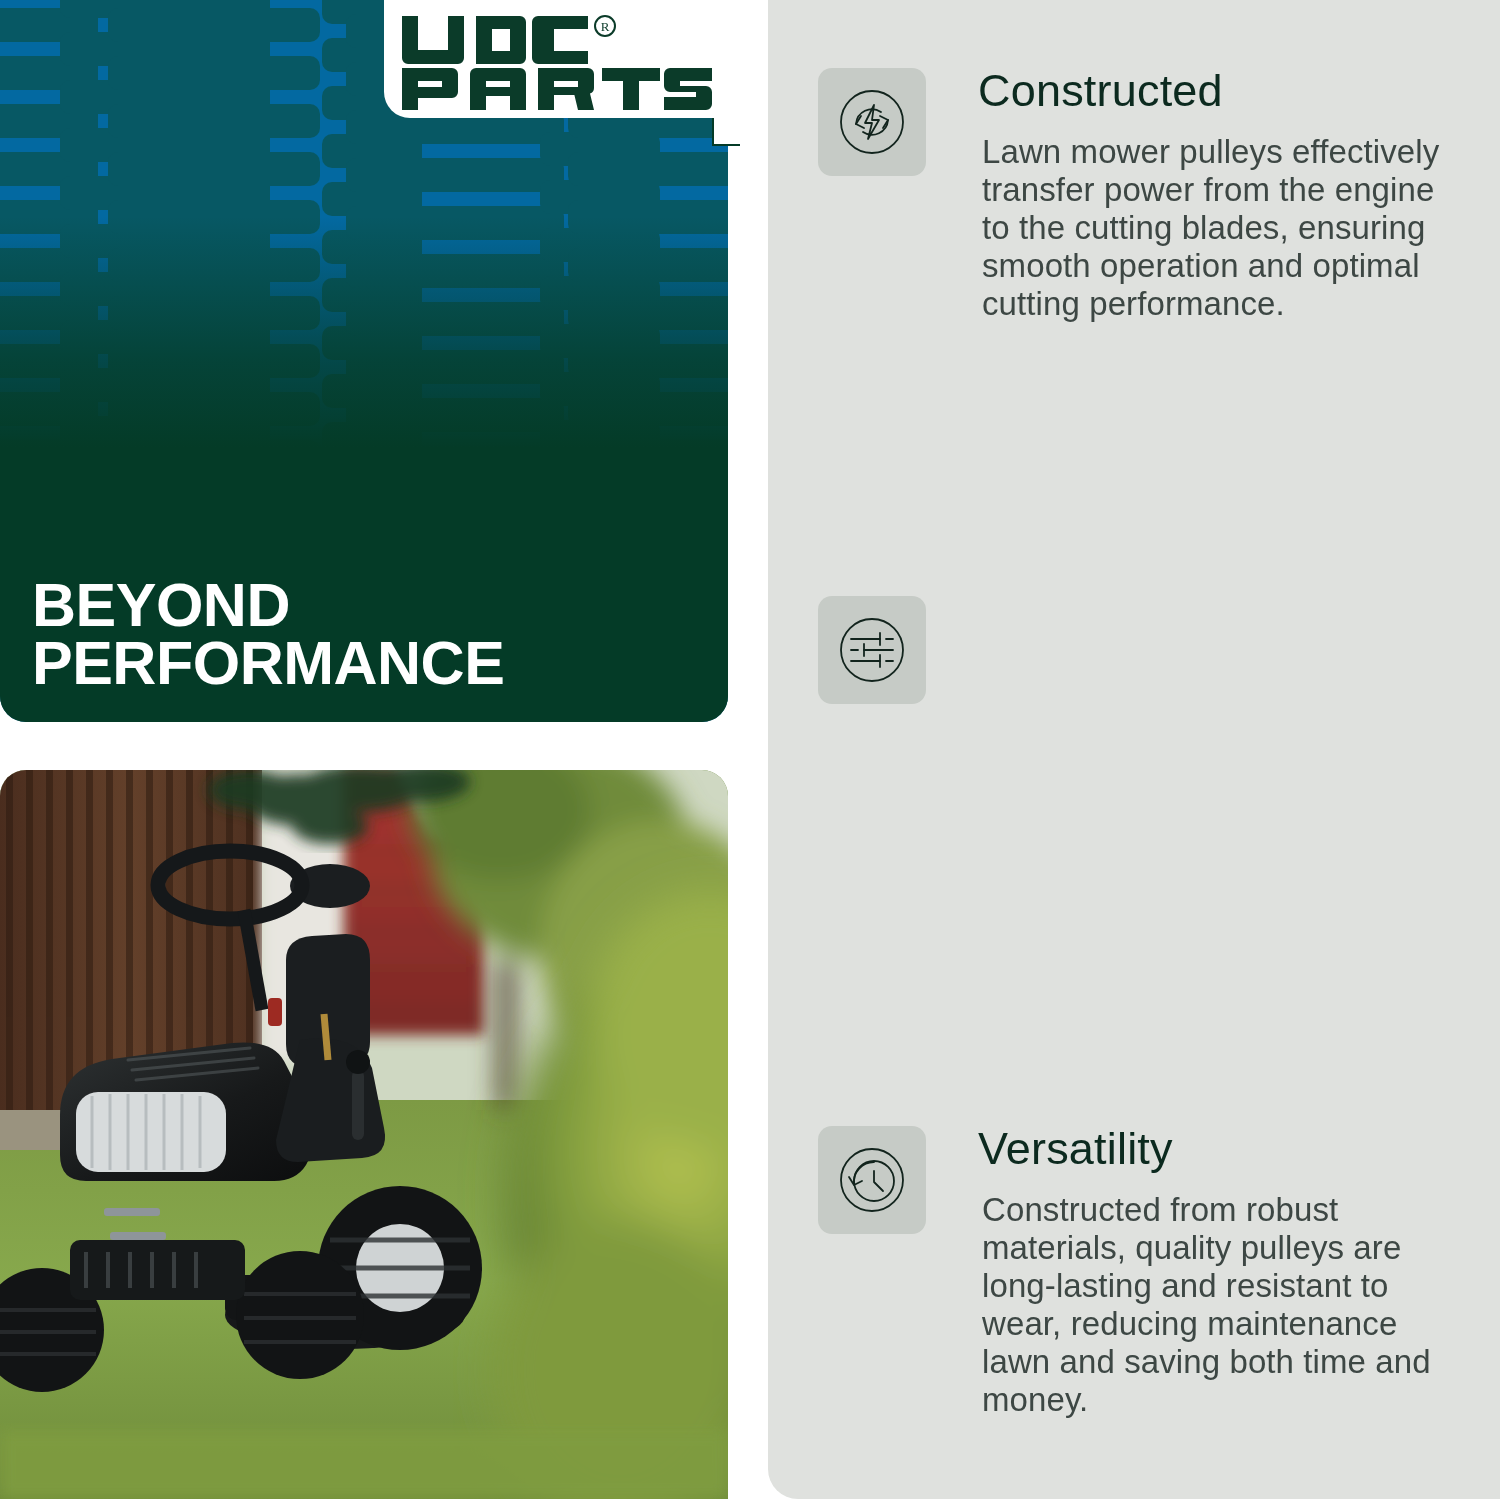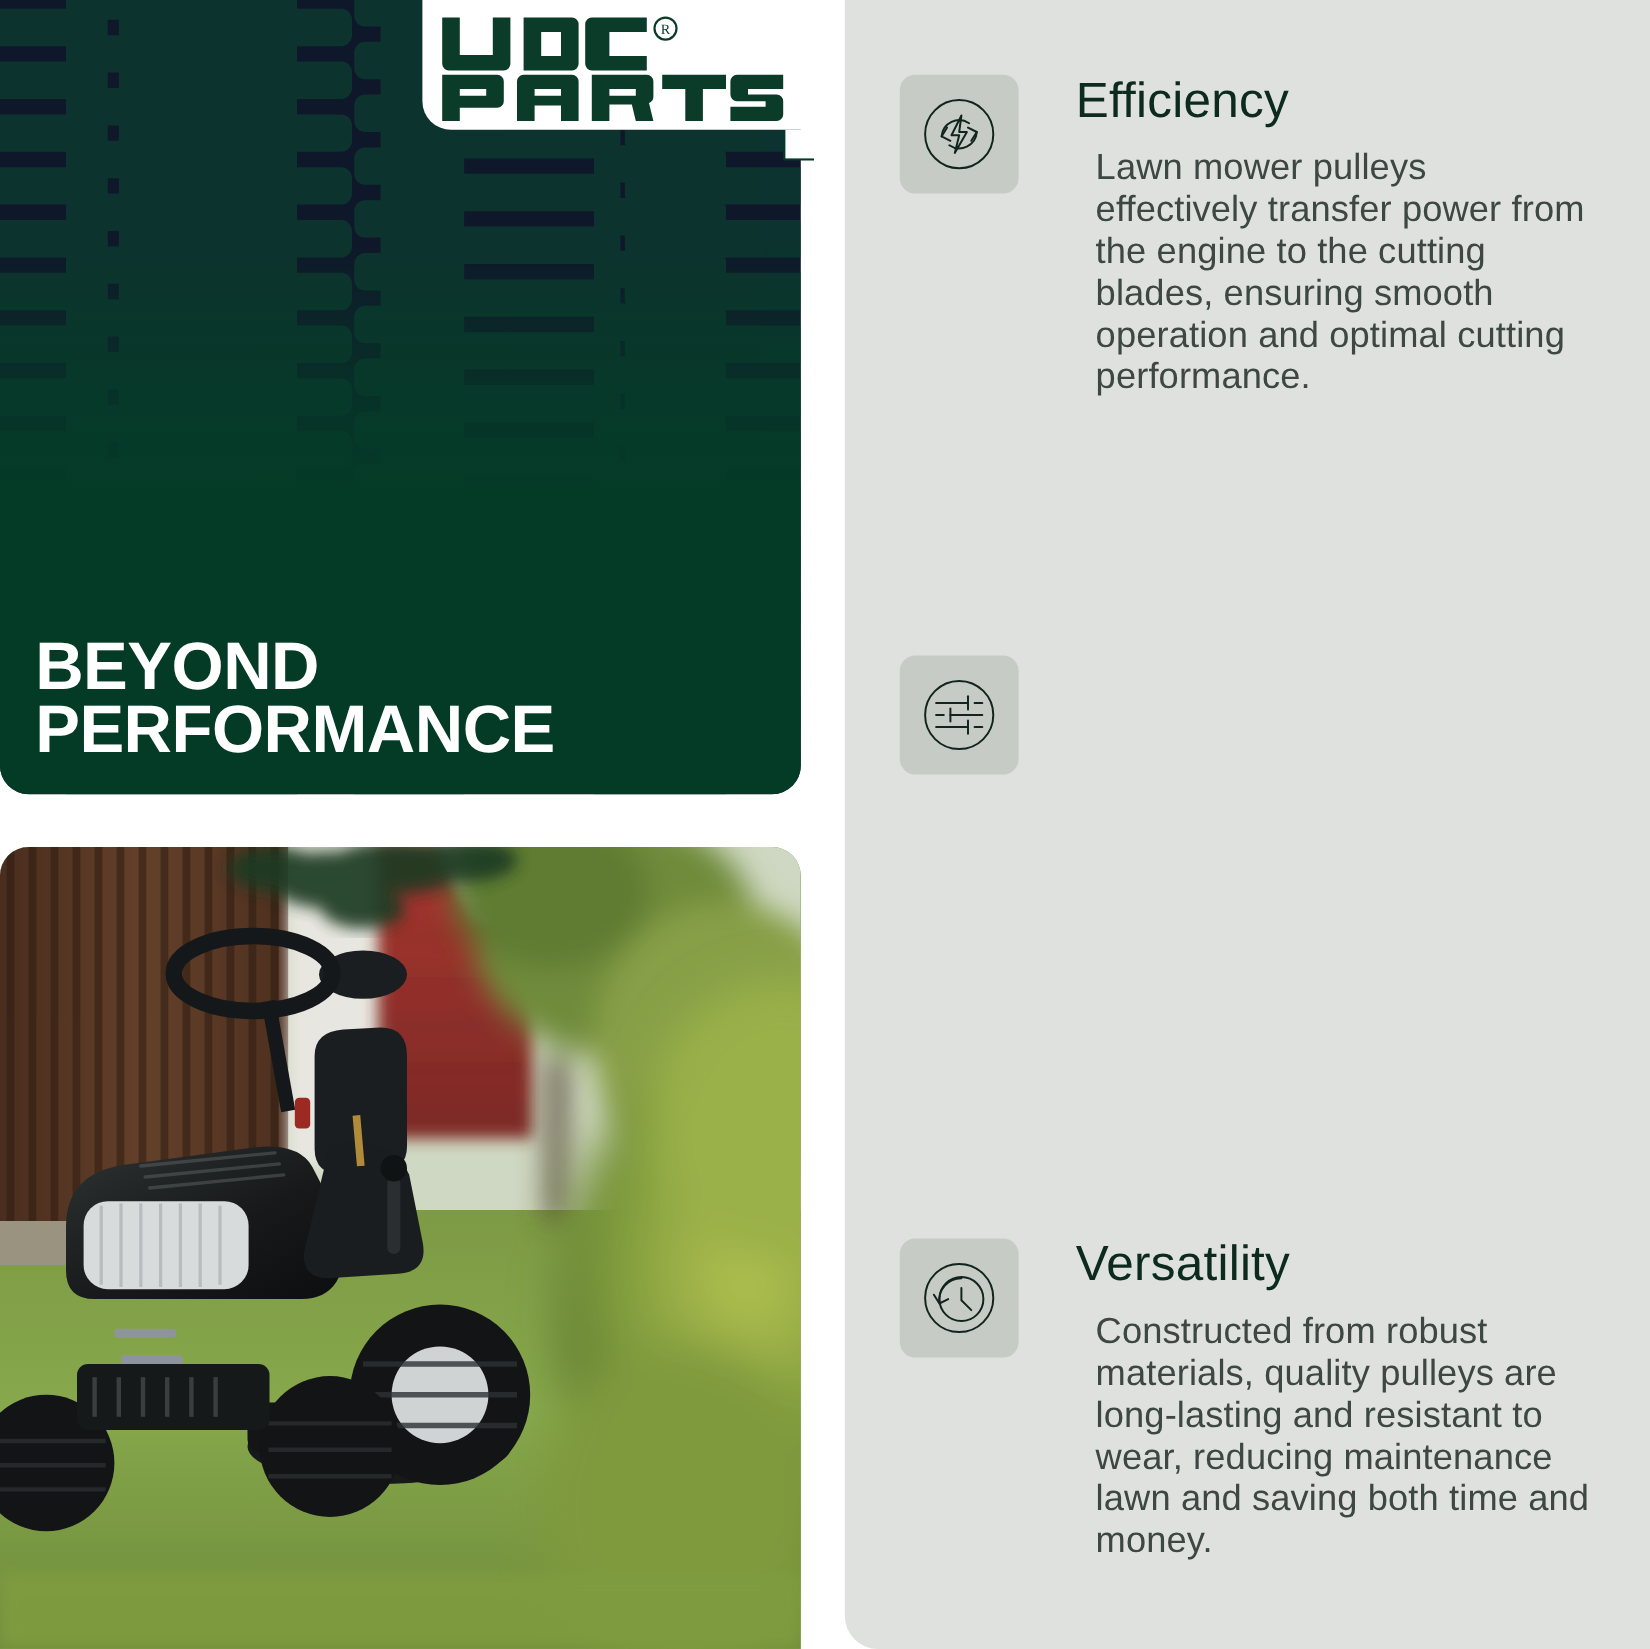--- a/index.html
+++ b/index.html
@@ -24,21 +24,21 @@
     height: 1499px;
   }
 
   
   #hero-panel {
     position: absolute;
     left: 0;
     top: 0;
     width: 728px;
     height: 722px;
-    background: #0f172a;
+    background: #0369a1;
     border-radius: 0 0 26px 26px;
     overflow: hidden;
   }
   
   #hero-pattern {
     position: absolute;
     left: 0;
     top: 0;
     width: 100%;
     height: 100%;
@@ -178,21 +178,21 @@
     font-size: 45px;
     font-weight: normal;
     line-height: 46px;
     margin: 0 0 19px 0;
     letter-spacing: .2px;
   }
   .feature-text {
     color: #3d4744;
     font-size: 33px;
     line-height: 38px;
-    margin: 18px;
+    margin: 4px;
     letter-spacing: .1px;
     max-width: 505px;
   }
 </style>
 </head>
 <body>
 
 <div id="left-column">
 
   <div id="hero-panel">
@@ -535,21 +535,21 @@
           <circle cx="36" cy="36" r="31"></circle>
           <path d="M20 38 a16 16 0 0 1 25 -12"></path>
           <path d="M25 30 l-5 8 l8 4"></path>
           <path d="M52 34 a16 16 0 0 1 -25 12"></path>
           <path d="M47 42 l5 -8 l-8 -4"></path>
           <path d="M38 19 l-9 18 h7 l-4 16 l11 -19 h-7 z"></path>
         </svg>
       </span>
     </div>
     <div class="feature-body">
-      <h2 class="feature-title">Efficiency</h2>
+      <h2 class="feature-title">Constructed</h2>
       <p class="feature-text">Lawn mower pulleys effectively transfer power from the engine to the cutting blades, ensuring smooth operation and optimal cutting performance.</p>
     </div>
   </div>
 
   <div class="feature" id="feature-versatility">
     <div class="feature-icon-tile">
       <span>
         <svg width="72" height="72" viewBox="0 0 72 72" fill="none" stroke="#12241d" stroke-width="1.8" stroke-linecap="round">
           <circle cx="36" cy="36" r="31"></circle>
           <line x1="15" y1="25" x2="44" y2="25"></line>

